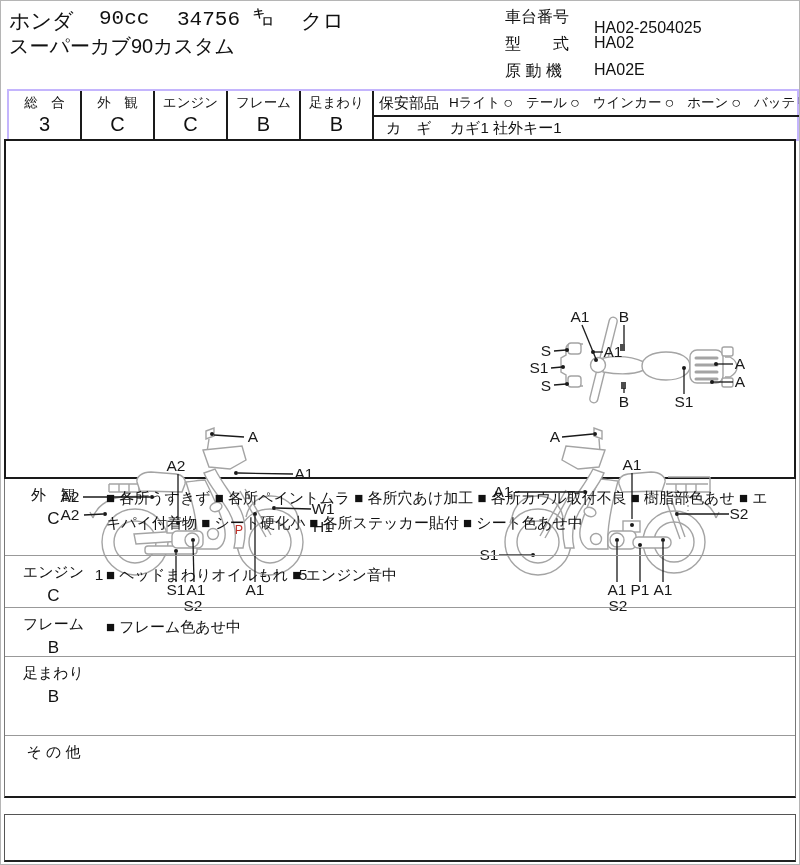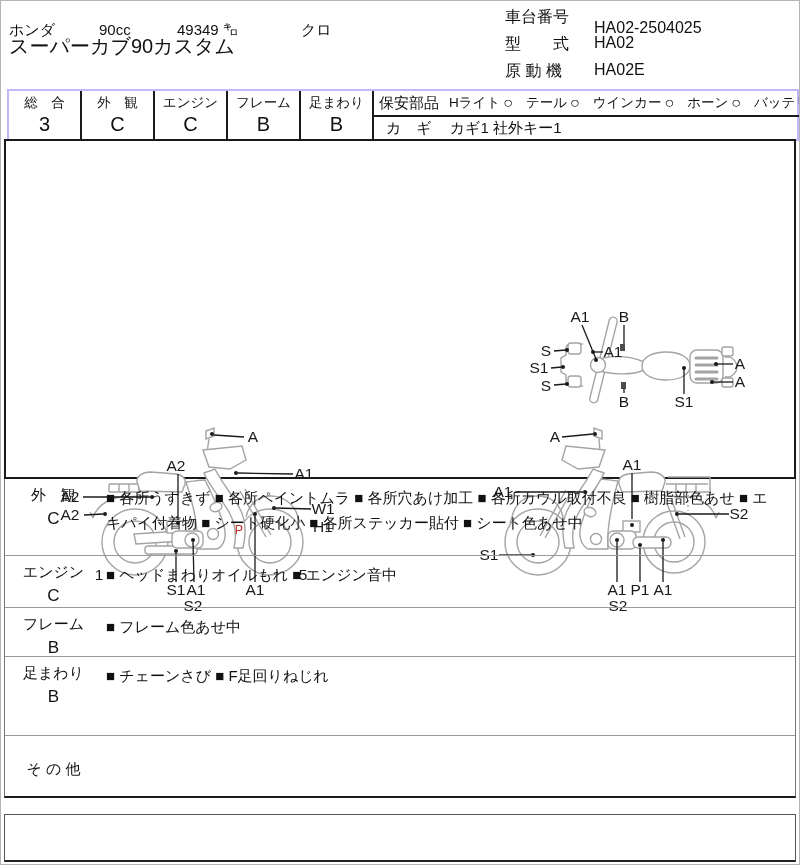--- a/index.html
+++ b/index.html
@@ -4,21 +4,21 @@
 <style>
   html,body{margin:0;padding:0;background:#fff;}
   .sheet{
     position:relative;width:798px;height:863px;background:#fff;
     border:1px solid #b5b5b5;overflow:hidden;
     font-family:"Liberation Sans","DejaVu Sans",sans-serif;color:#111;
   }
   .abs{position:absolute;}
   
   .hdr span{position:absolute;white-space:nowrap;}
-  .h-small{font-size:15px;top:20px;}
+  .h-small{font-size:21px;top:6px;font-family:Liberation Mono, monospace;}
   .h-model{font-size:20px;top:32px;left:8px;}
   .h-rlabel{font-size:16px;left:504px;}
   .h-rval{font-size:16px;left:593px;}
   
   .grade-table{
     left:6px;top:88px;width:792px;height:52px;box-sizing:border-box;
     border:2px solid #c4b5fd;display:flex;
   }
   .gcell{width:73px;box-sizing:border-box;border-right:2px solid #1a1a1a;
     display:flex;flex-direction:column;align-items:center;}
@@ -51,38 +51,38 @@
   text.dlabel.red{fill:#c03028;font-size:12.5px;}
   
   .cond{left:3px;top:478px;width:792px;box-sizing:border-box;
     border-left:1px solid #777;border-right:1px solid #777;border-bottom:2px solid #1a1a1a;}
   .cond-row{box-sizing:border-box;display:flex;border-top:1px solid #999;}
   .cond-row:first-child{border-top:none;}
   .cond-row:nth-child(1){height:76px;}
   .cond-row:nth-child(2){height:52px;}
   .cond-row:nth-child(3){height:49px;}
   .cond-row:nth-child(4){height:79px;}
-  .cond-row:nth-child(5){height:61px;align-items:center;}
+  .cond-row:nth-child(5){height:61px;}
   .lblcol{width:97px;flex:none;text-align:center;padding-top:7px;}
   .slabel{font-size:15px;white-space:nowrap;}
   .sgrade{font-size:17px;margin-top:4px;}
   .scontent{flex:1;font-size:15px;line-height:25px;padding:6px 14px 0 4px;}
   
   .emptybox{left:3px;top:813px;width:792px;height:48px;box-sizing:border-box;
     border:1px solid #555;border-bottom:2px solid #222;background:#fff;}
 </style>
 </head>
 <body>
 
 <div class="sheet">
 
   <div class="hdr">
     <span class="h-small" style="left:8px">ホンダ</span>
     <span class="h-small" style="left:98px">90cc</span>
-    <span class="h-small" style="left:176px">49349 ㌔</span>
+    <span class="h-small" style="left:176px">34756 ㌔</span>
     <span class="h-small" style="left:300px">クロ</span>
     <span class="h-model">スーパーカブ90カスタム</span>
     <span class="h-rlabel" style="top:6px">車台番号</span>
     <span class="h-rval" style="top:18px">HA02-2504025</span>
     <span class="h-rlabel" style="top:33px">型　　式</span>
     <span class="h-rval" style="top:33px">HA02</span>
     <span class="h-rlabel" style="top:60px">原 動 機</span>
     <span class="h-rval" style="top:60px">HA02E</span>
   </div>
 
@@ -348,21 +348,20 @@
           <div class="slabel">フレーム</div>
           <div class="sgrade">B</div>
         </div>
         <div class="scontent">■ フレーム色あせ中</div>
       </div>
       <div class="cond-row">
         <div class="lblcol">
           <div class="slabel">足まわり</div>
           <div class="sgrade">B</div>
         </div>
-        <div class="scontent">■ チェーンさび ■ F足回りねじれ</div>
       </div>
       <div class="cond-row">
         <div class="lblcol">
           <div class="slabel">そ の 他</div>
         </div>
       </div>
     </div>
 
   <div class="abs emptybox"></div>
 

